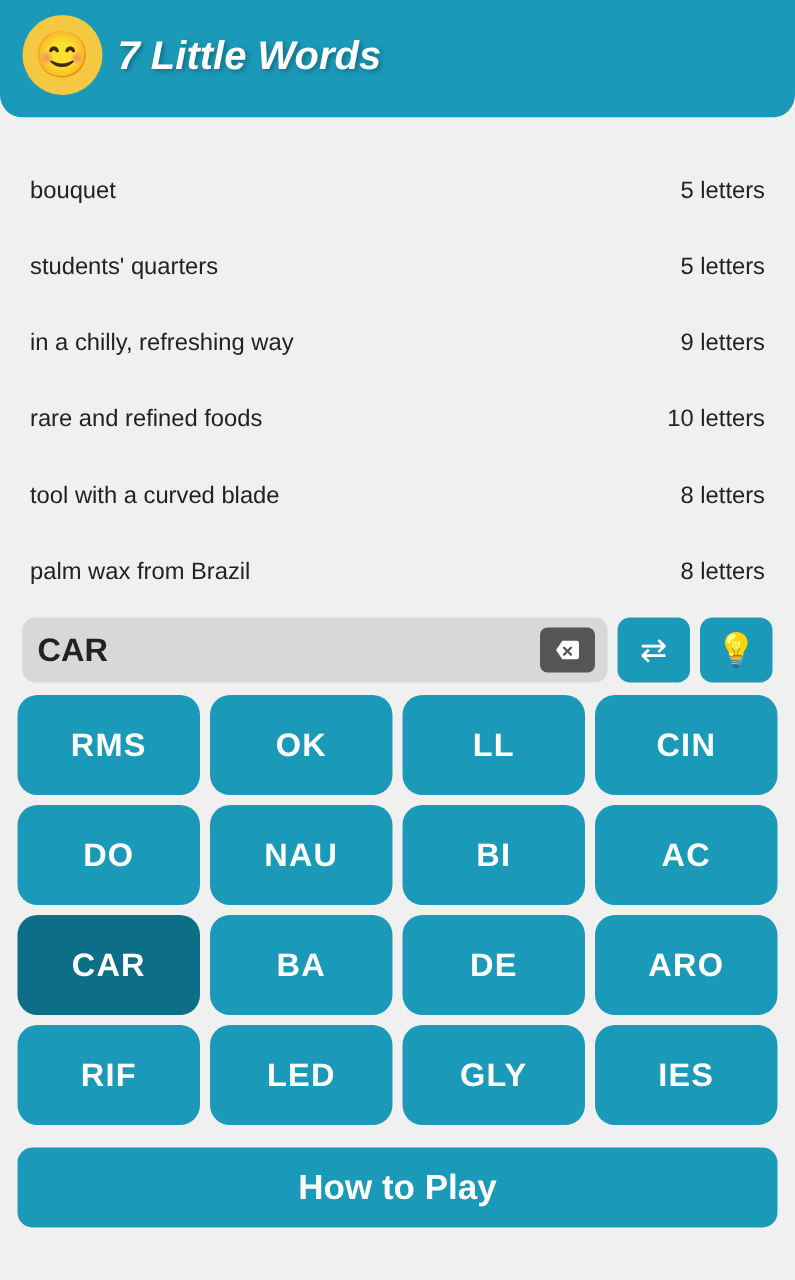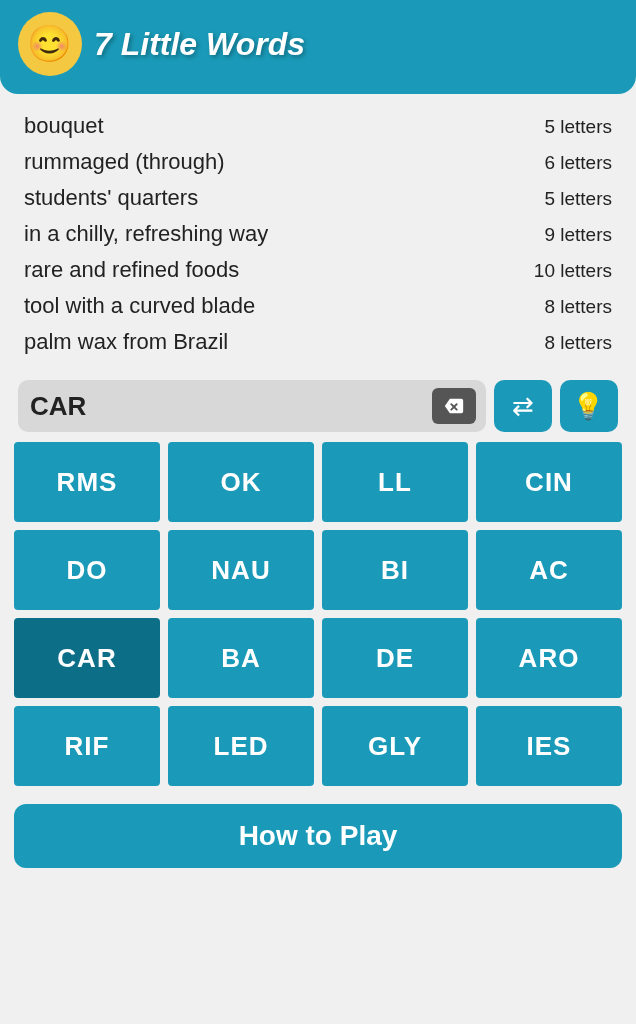--- a/index.html
+++ b/index.html
@@ -53,29 +53,30 @@
       display: flex;
       justify-content: space-between;
       align-items: baseline;
       padding: 5px 0;
       font-size: 19px;
       color: #222;
     }
 
     .clue-text {
       color: #222;
-      font-size: 22px;
+      font-size: 19px;
     }
 
     .clue-letters {
       color: #222;
       font-size: 19px;
       text-align: right;
       white-space: nowrap;
       margin-left: 12px;
+      margin-top: 29px;
     }
 
     .input-row {
       width: 100%;
       padding: 10px 18px 10px 18px;
       display: flex;
       align-items: center;
       gap: 8px;
     }
 
@@ -123,21 +124,21 @@
     .tiles-grid {
       width: 100%;
       padding: 0 14px 10px 14px;
       display: grid;
       grid-template-columns: repeat(4, 1fr);
       gap: 8px;
     }
 
     .tile {
       background: #1a9ab8;
-      border-radius: 4px;
+      border-radius: 16px;
       height: 80px;
       display: flex;
       align-items: center;
       justify-content: center;
       font-size: 26px;
       font-weight: bold;
       color: white;
       cursor: pointer;
       letter-spacing: 1px;
     }
@@ -169,24 +170,20 @@
   <div class="logo-face">
     <span>😊</span>
   </div>
   <span class="header-title">7 Little Words</span>
 </div>
 
 <div class="clues-section">
 <div class="clue-row">
       <span class="clue-text">bouquet</span>
       <span class="clue-letters">5 letters</span>
-    </div>
-    <div class="clue-row">
-      <span class="clue-text">rummaged (through)</span>
-      <span class="clue-letters">6 letters</span>
     </div>
     <div class="clue-row">
       <span class="clue-text">students' quarters</span>
       <span class="clue-letters">5 letters</span>
     </div>
     <div class="clue-row">
       <span class="clue-text">in a chilly, refreshing way</span>
       <span class="clue-letters">9 letters</span>
     </div>
     <div class="clue-row">

